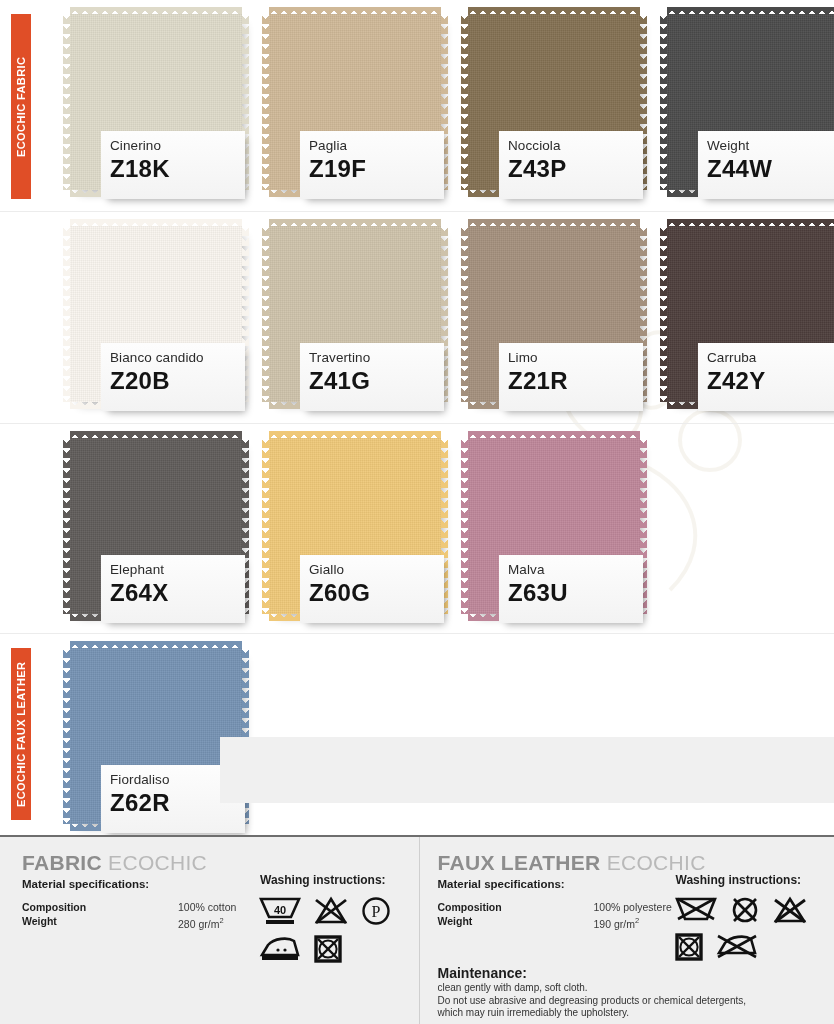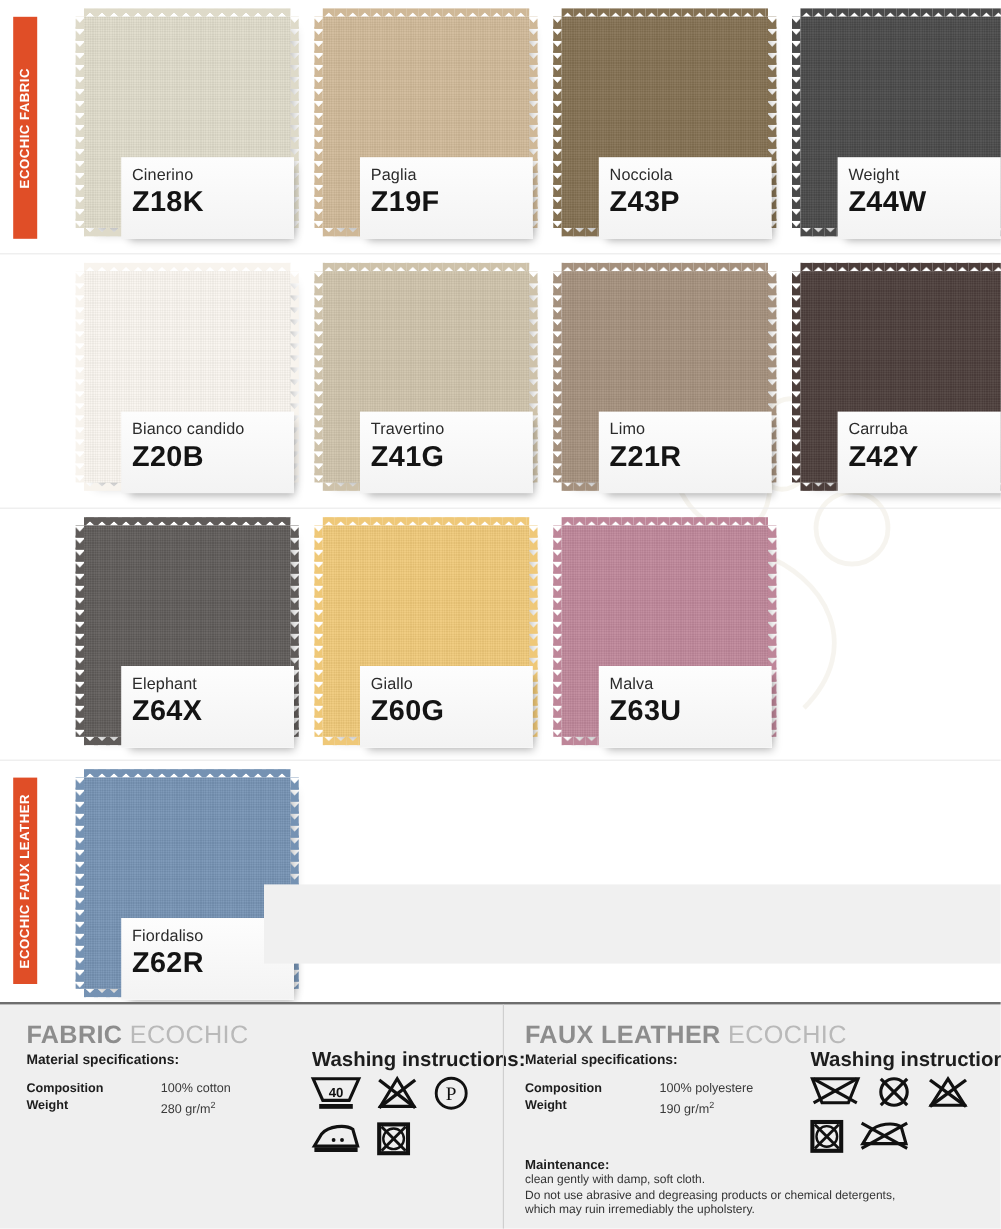--- a/index.html
+++ b/index.html
@@ -108,34 +108,34 @@
     box-sizing:border-box;display:flex;
   }
   .panel{position:relative;flex:1;padding:14px 0 0 22px;box-sizing:border-box;}
   .panel + .panel{border-left:1px solid #cfcfcf;padding-left:18px;}
 
   .panel-title{font-size:21px;letter-spacing:.3px;margin-bottom:3px;white-space:nowrap;}
   .panel-title .strong{font-weight:bold;color:#8d8d8d;}
   .panel-title .light{font-weight:400;color:#b9b9b9;}
 
   .sub-head{font-size:11.5px;font-weight:bold;color:#1d1d1d;margin-bottom:10px;}
-  .spec-row{display:flex;font-size:10.5px;line-height:14px;}
+  .spec-row{display:flex;font-size:10.5px;line-height:14px;gap:44px;}
   .spec-key{font-weight:bold;color:#1d1d1d;width:112px;}
   .spec-val{color:#3a3a3a;}
   .spec-val sup{font-size:7.5px;}
 
-  .wash-head{position:absolute;left:260px;top:36px;font-size:17px;font-weight:bold;color:#1d1d1d;white-space:nowrap;}
+  .wash-head{position:absolute;left:260px;top:36px;font-size:12px;font-weight:bold;color:#1d1d1d;white-space:nowrap;}
   .panel + .panel .wash-head{left:256px;}
   .wash-icons{position:absolute;left:258px;top:58px;width:150px;}
   .panel + .panel .wash-icons{left:254px;}
   .wash-line{display:flex;gap:11px;margin-bottom:7px;}
   .wash-icons svg{display:block;}
 
   .maint{position:absolute;left:18px;top:128px;width:390px;}
-  .maint-title{font-size:11px;font-weight:bold;color:#1d1d1d;margin-bottom:1px;}
+  .maint-title{font-size:14px;font-weight:bold;color:#1d1d1d;margin-bottom:1px;}
   .maint-body{font-size:10px;line-height:12.5px;color:#333;}
 </style>
 </head>
 <body>
 
 <div class="catalog">
 
   <svg class="watermark" viewBox="0 0 330 320">
     <g fill="none" stroke="#e8e2d2" stroke-width="4">
       <ellipse cx="120" cy="90" rx="38" ry="55" transform="rotate(-25 120 90)"></ellipse>

